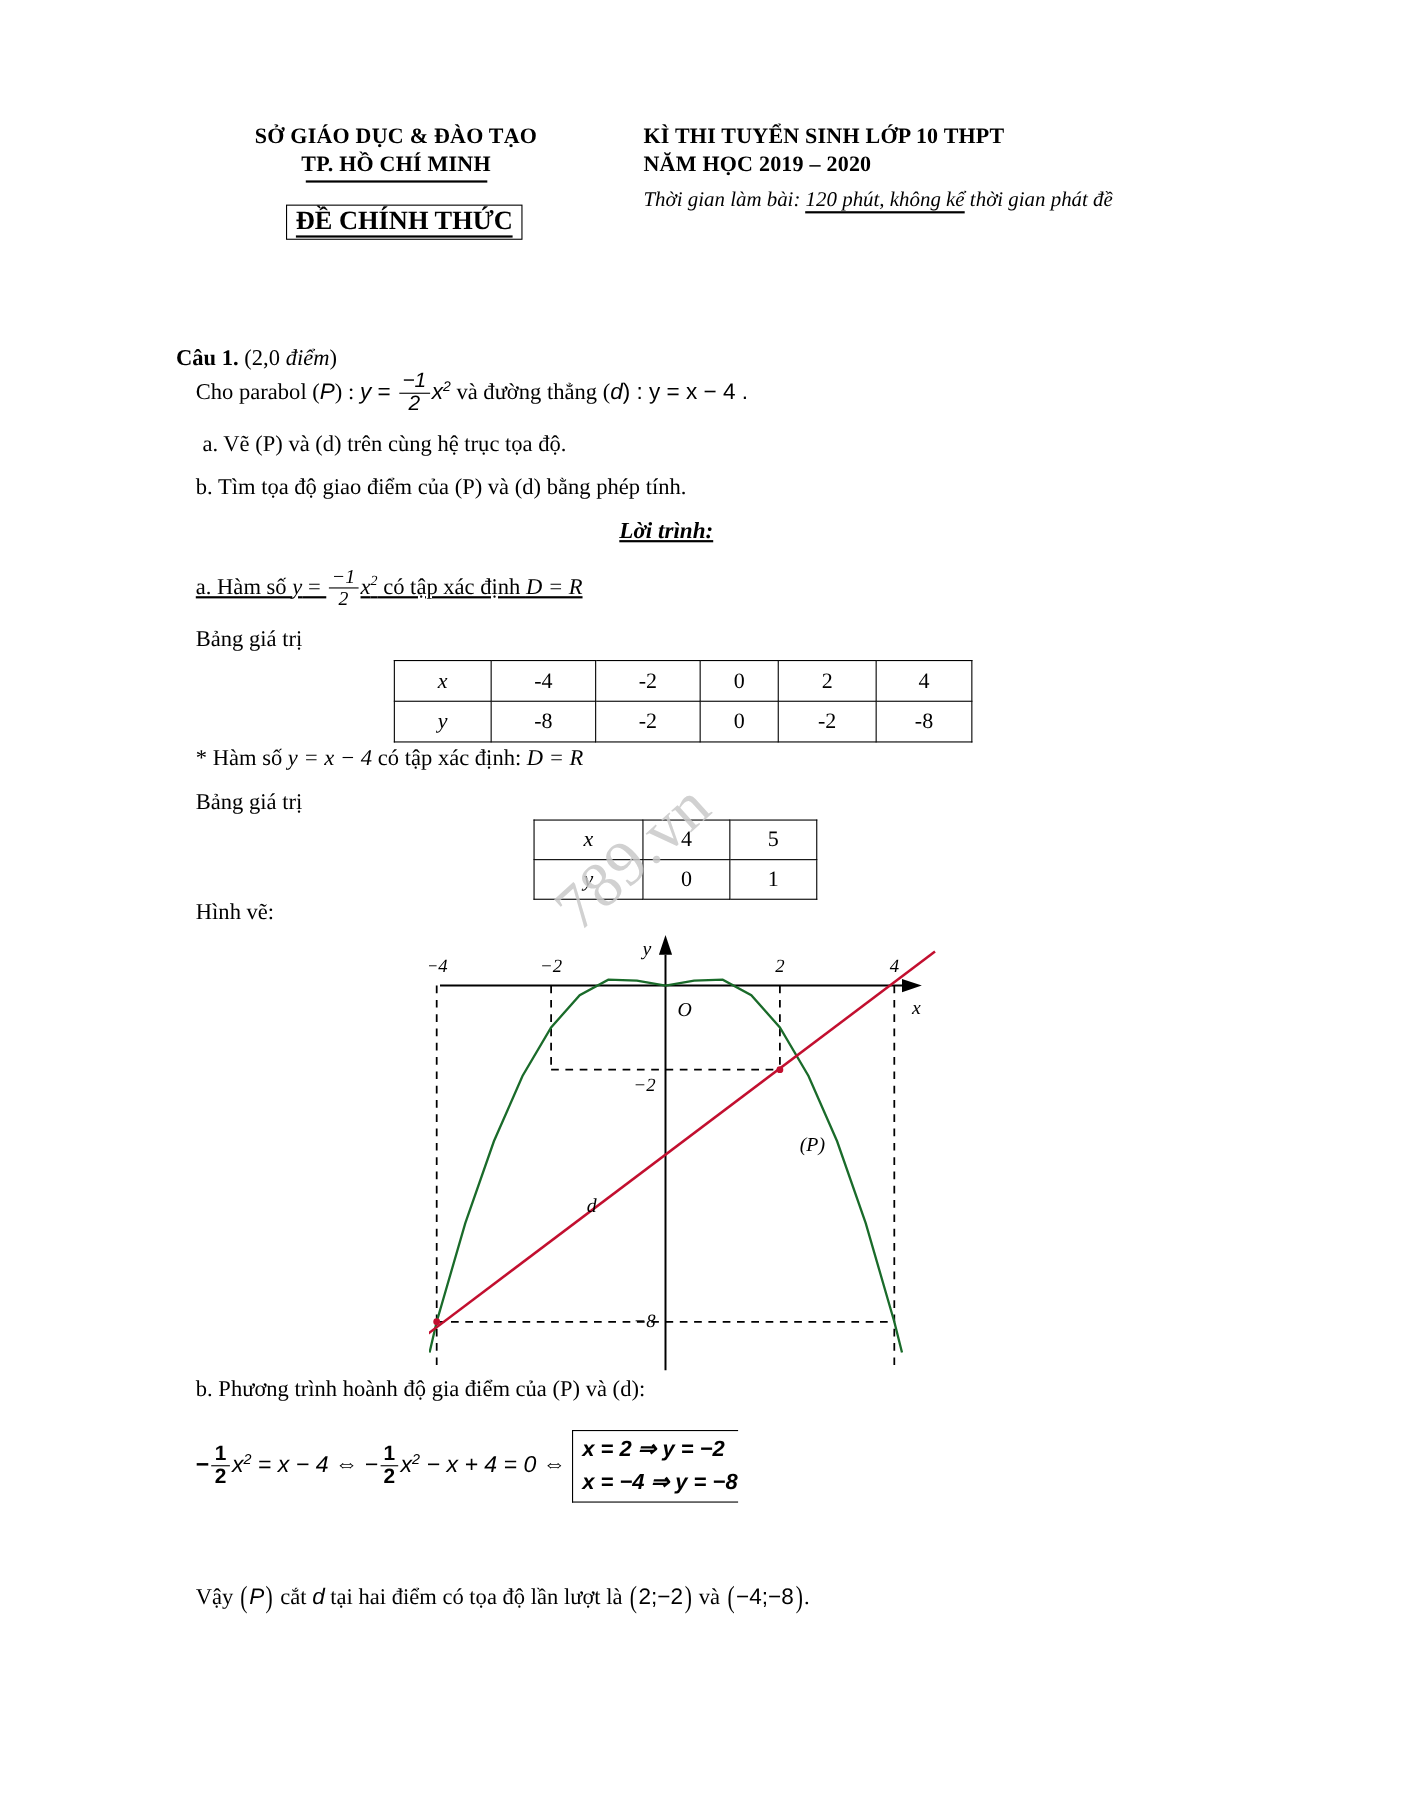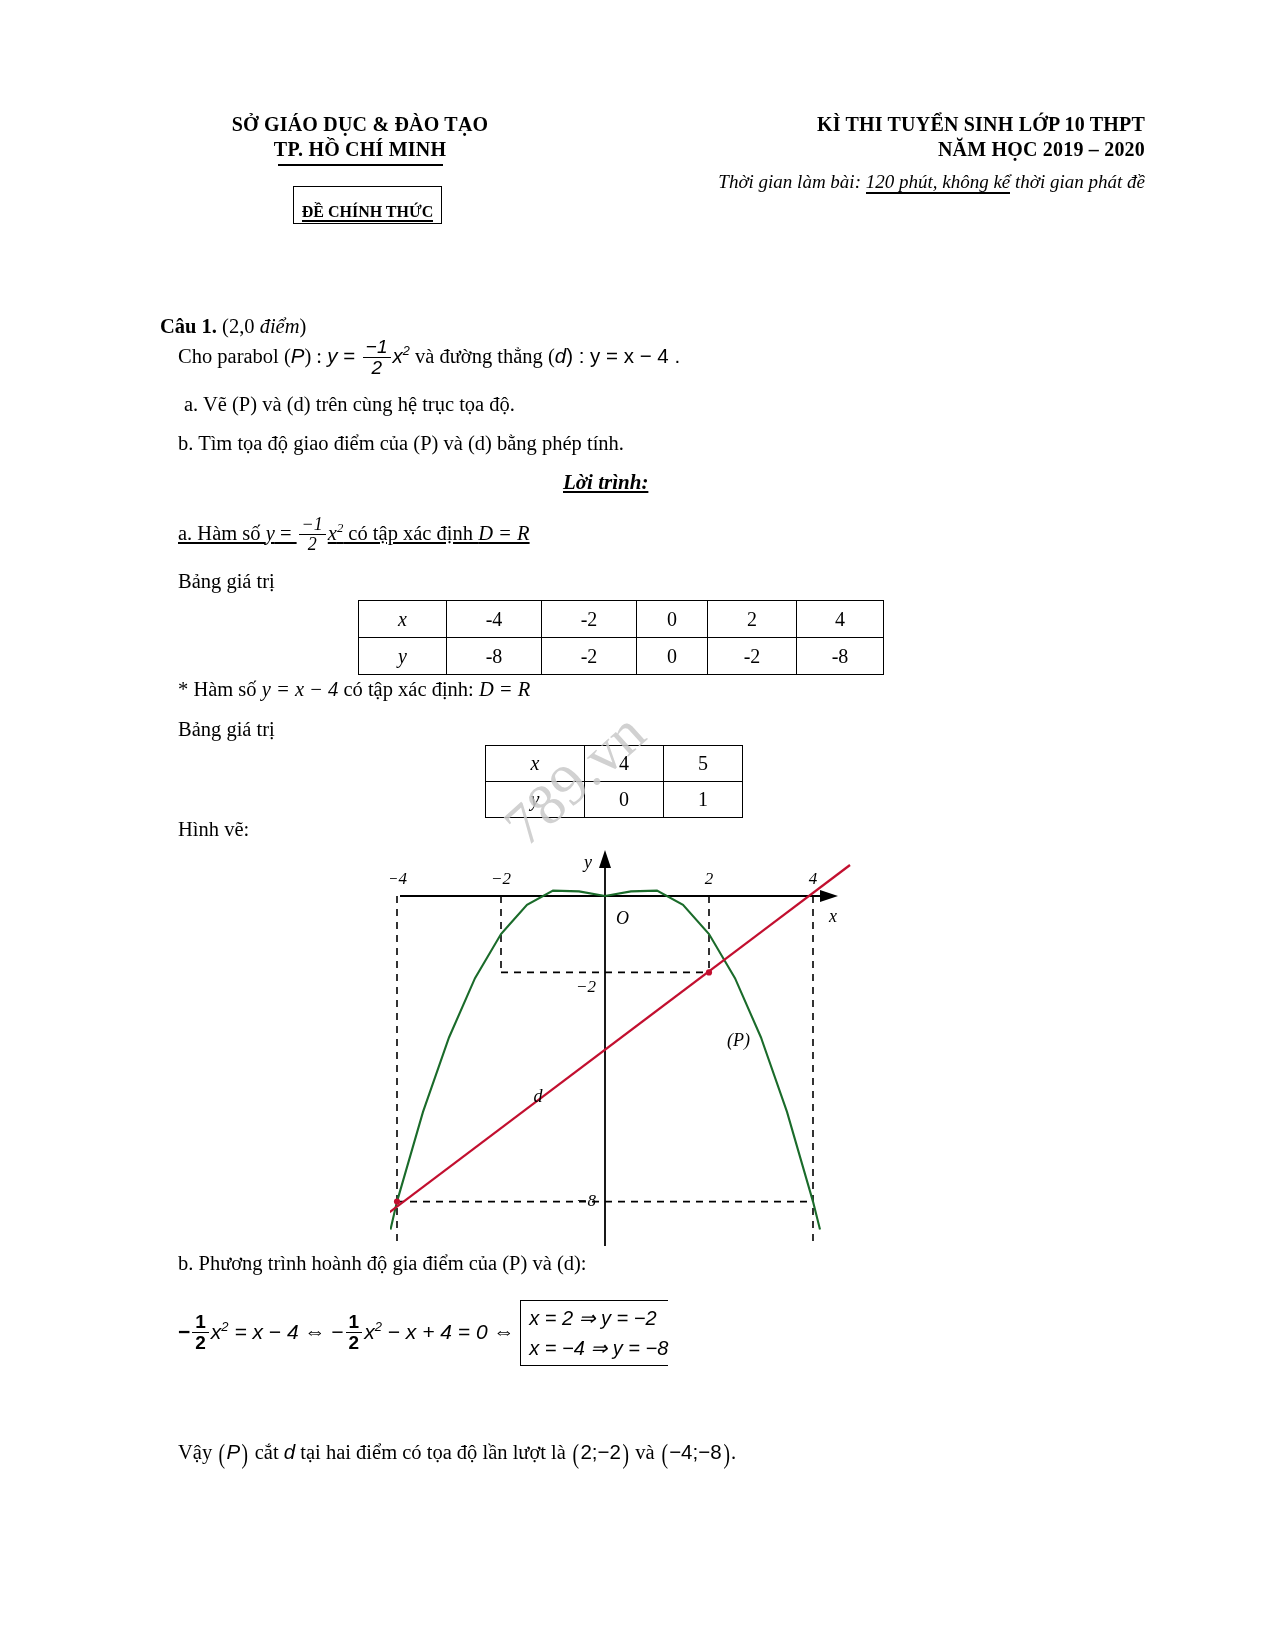--- a/index.html
+++ b/index.html
@@ -17,32 +17,32 @@
   }
 
   
   .page { position: relative; width: 1275px; height: 1310px; }
 
   .header { position: absolute; top: 112px; left: 0; width: 1275px; }
   .hdr-left {
     position: absolute; left: 150px; top: 0; width: 420px; text-align: center;
   }
   .hdr-right {
-    position: absolute; left: 585px; top: 0; width: 560px; text-align: right;
+    position: absolute; left: 585px; top: 0; width: 560px; text-align: left;
   }
   .bold-line {
     font-weight: bold; font-size: 20px; letter-spacing: .2px; line-height: 25px;
     white-space: nowrap;
   }
   .underline-rule {
     width: 165px; height: 2px; background: #000; margin: 2px auto 0 auto;
   }
   .boxed {
-    display: inline-block; border: 1.6px solid #000; padding: 16px 8px 2px 8px;
-    font-weight: bold; font-size: 16px; margin-top: 20px; margin-left: 15px;
+    display: inline-block; border: 1.6px solid #000; padding: 1px 8px 2px 8px;
+    font-weight: bold; font-size: 24px; margin-top: 20px; margin-left: 15px;
   }
   .boxed .inner { border-bottom: 2px solid #000; padding-bottom: 0px; }
   .italic-time {
     font-style: italic; font-size: 19px; margin-top: 9px; white-space: nowrap;
   }
   .italic-time .u { border-bottom: 2px solid #000; }
 
   
   .body { position: absolute; left: 0; top: 0; width: 1275px; }
   .ln { position: absolute; font-size: 20.5px; white-space: nowrap; }
@@ -75,21 +75,21 @@
   .vtable td.hd { font-style: italic; }
 
   
   .graph { position: absolute; left: 390px; top: 846px; width: 470px; height: 400px; }
 
   
   .eqwrap { position: absolute; font-size: 21px; white-space: nowrap; }
   .bracket {
     display: inline-block; border-left: 1.6px solid #000;
     border-top: 1.6px solid #000; border-bottom: 1.6px solid #000;
-    padding: 2px 0 2px 8px; vertical-align: middle; line-height: 1.5;
+    padding: 2px 0 2px 8px; vertical-align: middle; line-height: 1.5; font-weight: bold;
   }
   .bracket .row { display: block; font-family: "Liberation Sans", sans-serif; font-size: 20px; font-style: italic; }
 
   .paren-big {
     display: inline-block; font-size: 28px; vertical-align: middle; line-height: .8;
     transform: scaleX(.7); font-family: "Liberation Serif", serif;
   }
 
   .watermark {
     position: absolute; left: 492px; top: 745px;

